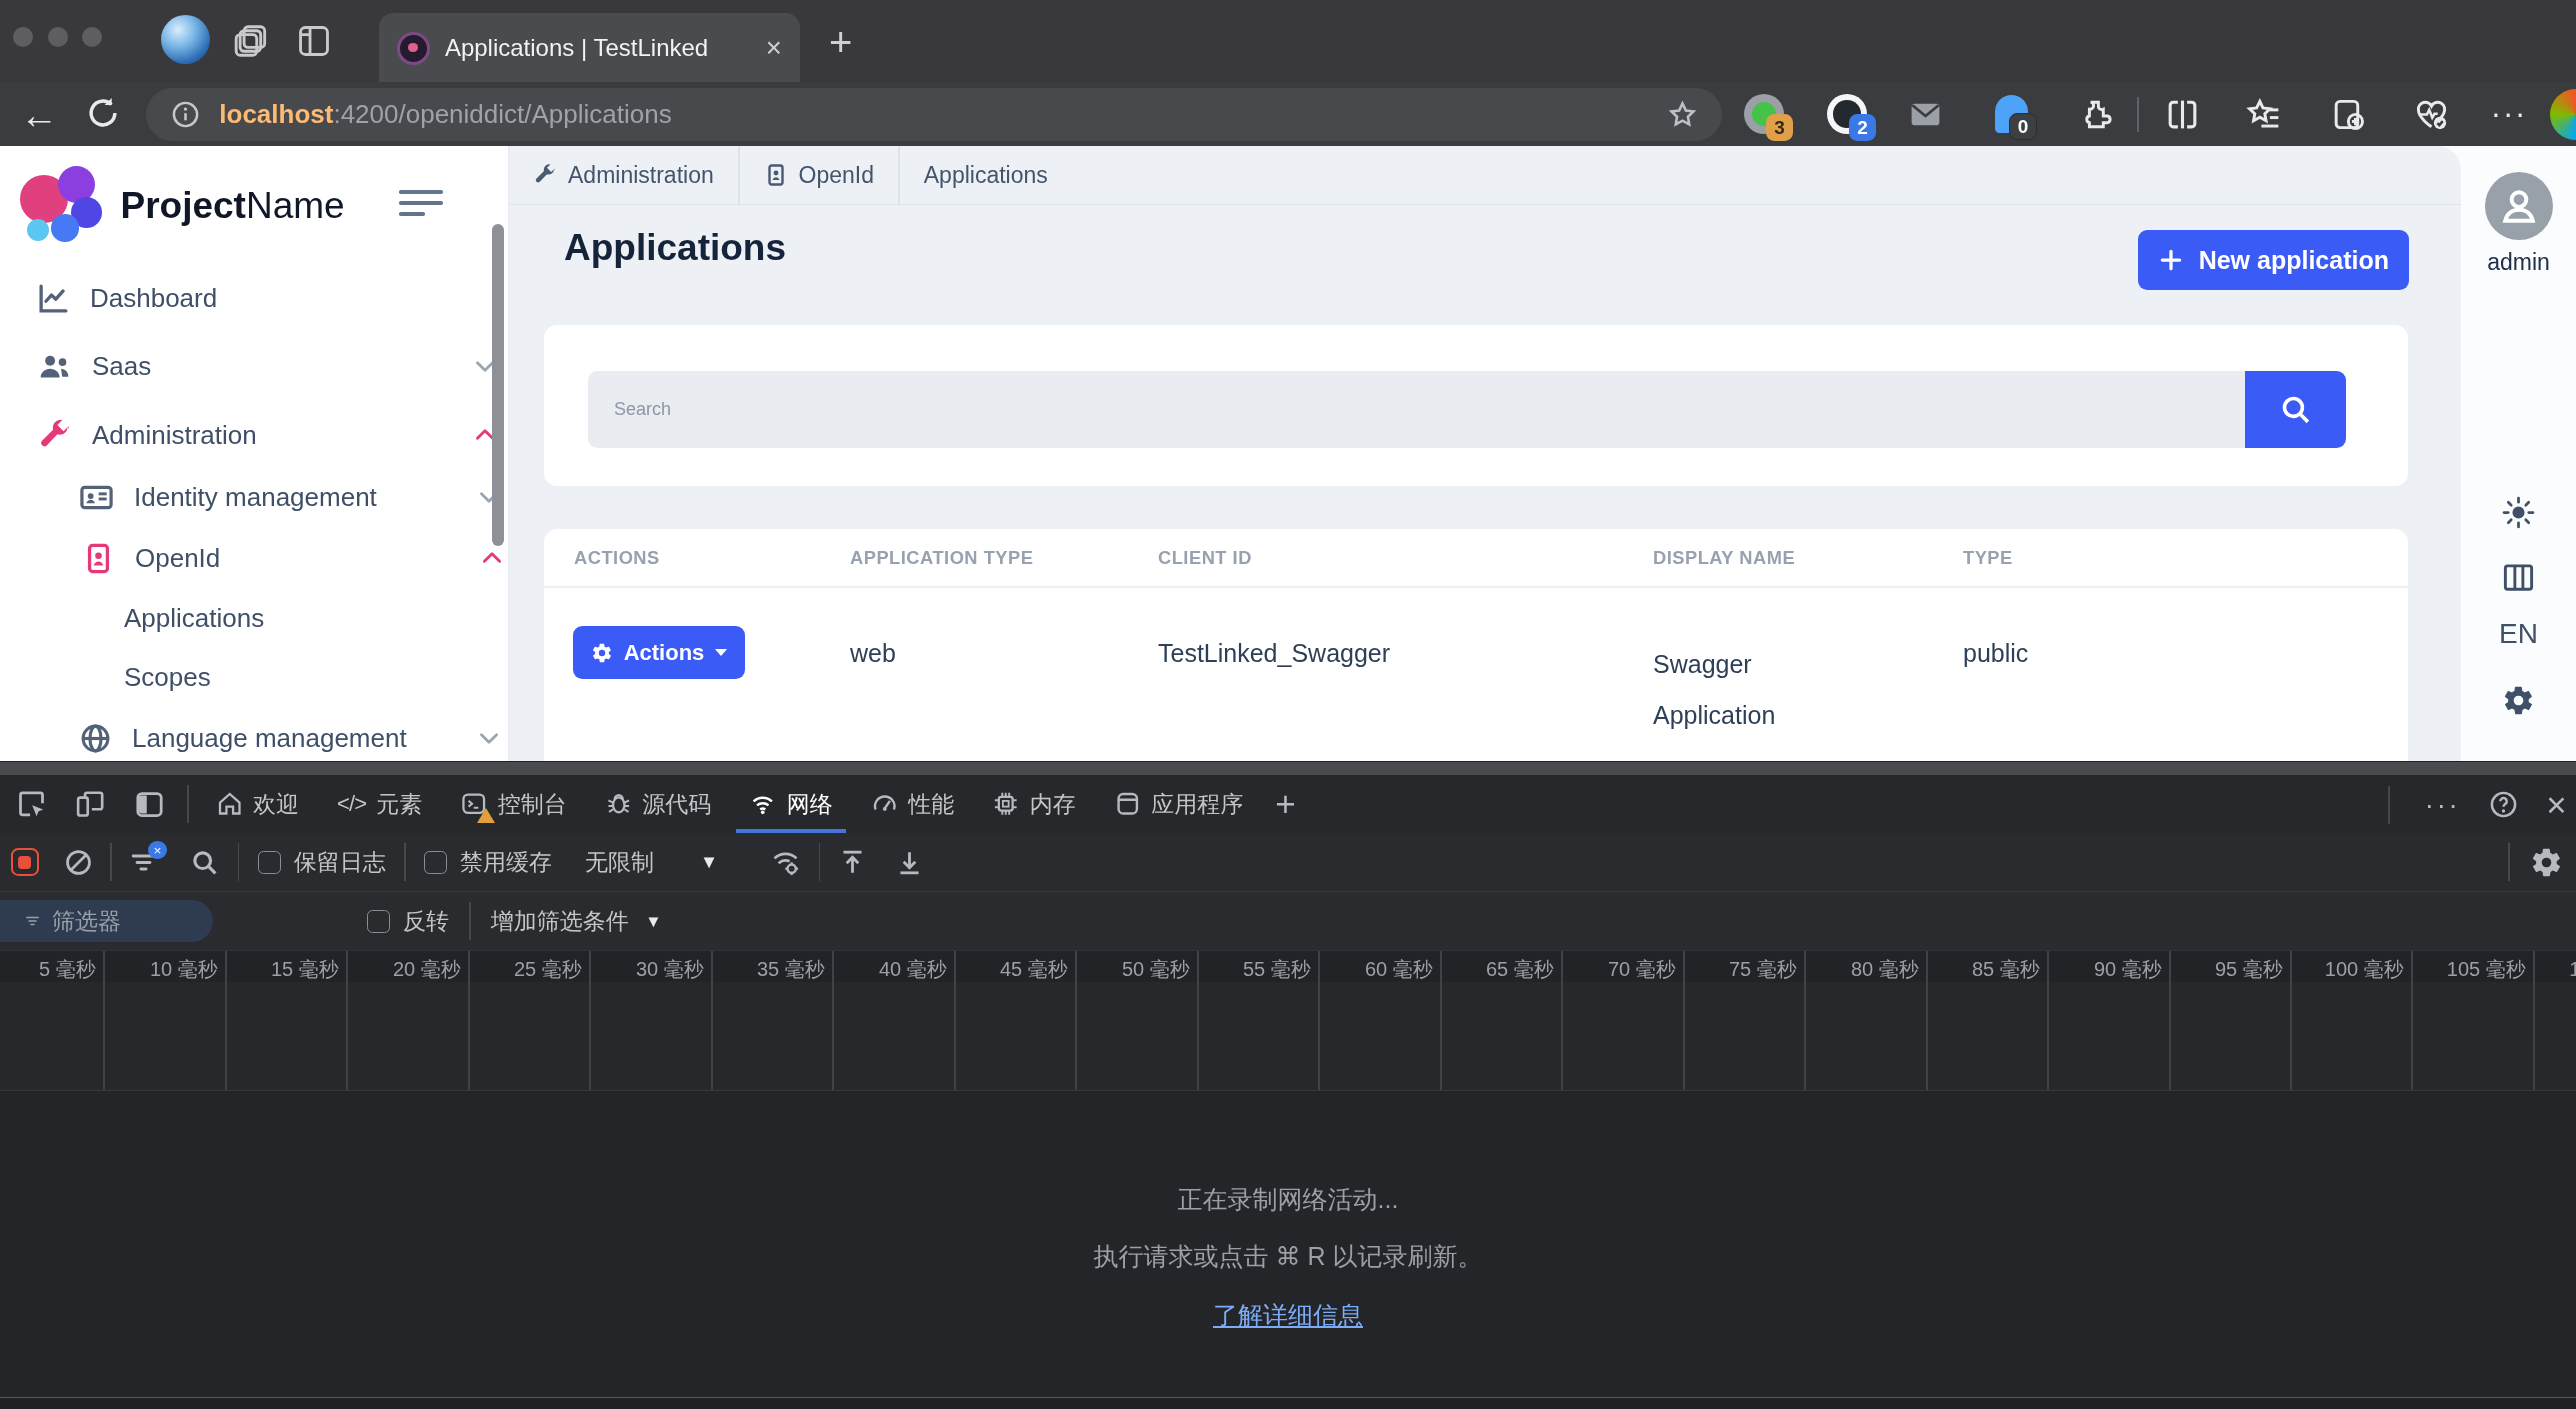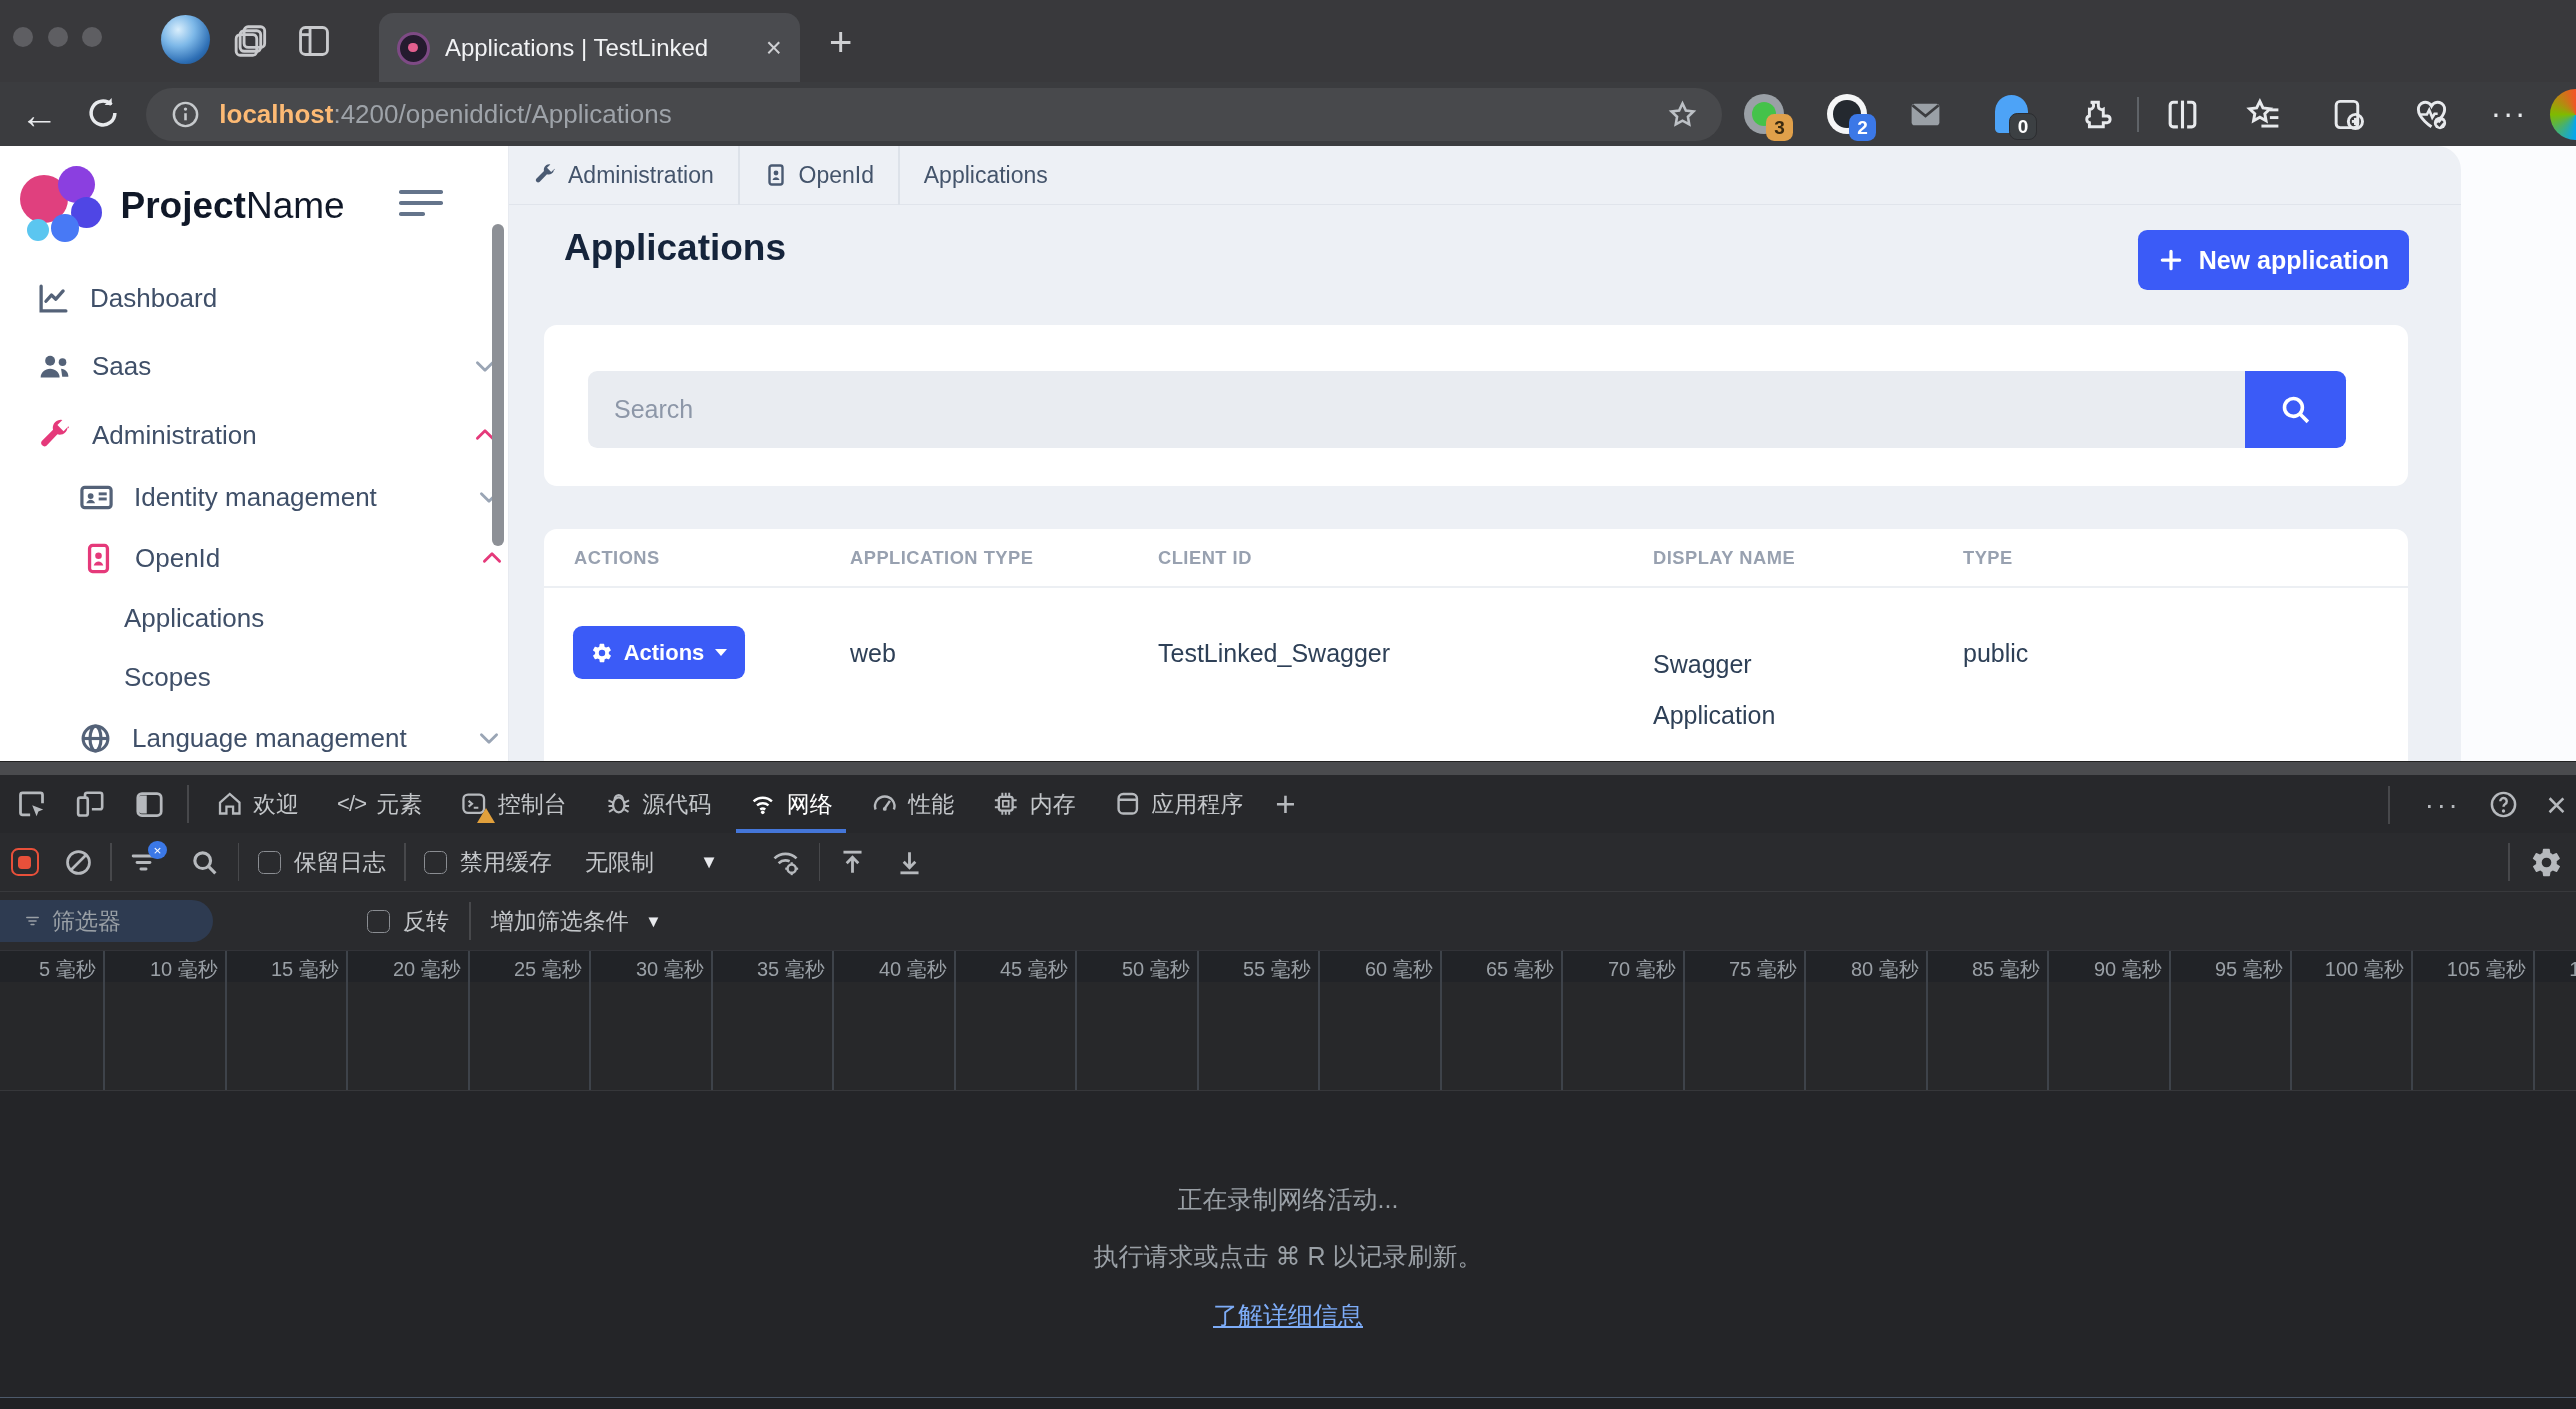--- a/index.html
+++ b/index.html
@@ -53,21 +53,21 @@
   .breadcrumb { position:absolute; left:0; top:0; width:1952px; height:59px; border-bottom:1.8px solid #e0e4eb;
     display:flex; align-items:center; color:#44546b; font-size:23px; }
   .bc-seg { display:flex; align-items:center; gap:11px; padding:0 24px; height:59px; }
   .bc-div { width:1.8px; height:59px; background:#dde2e9; }
   .page-title { position:absolute; left:55px; top:81px; font-size:37px; font-weight:800; color:#15243b; }
   .btn-new { position:absolute; left:1629px; top:84px; width:271px; height:60px; background:#3b5bf7; border-radius:9.2px;
     display:flex; align-items:center; justify-content:center; gap:14.6px; color:#fff; font-size:25px; font-weight:700; border:none; }
   .card { position:absolute; left:35px; width:1864px; background:#fff; border-radius:13px; }
   .search-card { top:179px; height:161px; }
   .search-wrap { position:absolute; left:44px; top:46px; width:1758px; height:77px; display:flex; }
-  .search-input { flex:1; background:#e9ecf1; border:none; border-radius:9.2px 0 0 9.2px; font-size:25px; padding:12px 26px; color:#33415c; outline:none; font-family:inherit;}
+  .search-input { flex:1; background:#e9ecf1; border:none; border-radius:9.2px 0 0 9.2px; font-size:18px; padding:12px 26px; color:#33415c; outline:none; font-family:inherit;}
   .search-input::placeholder { color:#8d97a8; }
   .search-btn { width:101px; background:#3b5bf7; border:none; border-radius:0 9.2px 9.2px 0; display:flex; align-items:center; justify-content:center; }
   .table-card { top:383px; height:233px; border-radius:13px 13px 0 0; overflow:hidden; }
   .th { position:absolute; top:18.3px; font-size:18.3px; letter-spacing:0.5px; color:#98a1b0; font-weight:700; }
   .thead-line { position:absolute; top:57px; left:0; width:1864px; height:1.8px; background:#eceff3; }
   .td { position:absolute; top:97px; font-size:25px; color:#2e4057; }
   .btn-actions { position:absolute; left:29px; top:97px; width:172px; height:53px; background:#3b5bf7; border:none; border-radius:9.2px;
     display:flex; align-items:center; justify-content:center; gap:11px; color:#fff; font-size:22px; font-weight:700; }
   .caret { width:0; height:0; border-left:6.4px solid transparent; border-right:6.4px solid transparent; border-top:7.3px solid #fff; }
 
@@ -556,20 +556,44 @@
           <span class="caret"></span>
         </button>
         <div class="td" style="left:306px;top:110px;">web</div>
         <div class="td" style="left:614px;top:110px;">TestLinked_Swagger</div>
         <div class="td" style="left:1109px;top:110px;width:160px;line-height:51px;">Swagger Application</div>
         <div class="td" style="left:1419px;top:110px;">public</div>
       </div>
     </div>
   </div>
 
+  <div class="rail">
+    <div class="rail-avatar">
+      <svg width="44" height="44" color="#fff" viewBox="0 0 48 48">
+          <use href="#i-person" width="48" height="48"></use>
+        </svg>
+    </div>
+    <div class="rail-user">admin</div>
+    <div class="rail-ic" style="top:350px">
+        <svg width="33" height="33" fill="#3f5068" color="#3f5068" viewBox="0 0 36 36">
+          <use href="#i-sun" width="36" height="36"></use>
+        </svg>
+      </div>
+    <div class="rail-ic" style="top:414px">
+        <svg width="35" height="35" color="#3f5068" viewBox="0 0 38 38">
+          <use href="#i-columns" width="38" height="38"></use>
+        </svg>
+      </div>
+    <div class="rail-ic rail-lang" style="top:472px">EN</div>
+    <div class="rail-ic" style="top:538px">
+        <svg width="33" height="33" fill="#3f5068" viewBox="0 0 36 36">
+          <use href="#i-gear" width="36" height="36"></use>
+        </svg>
+      </div>
+  </div>
 </div>
 
 <div class="devtools">
   <div class="dt-band"></div>
 
   <div class="dt-tabbar">
     <div class="dt-leftic">
       <svg width="33" height="33" color="#b6b9bd" fill="#b6b9bd" viewBox="0 0 36 36">
           <use href="#i-inspect" width="36" height="36"></use>
         </svg>

